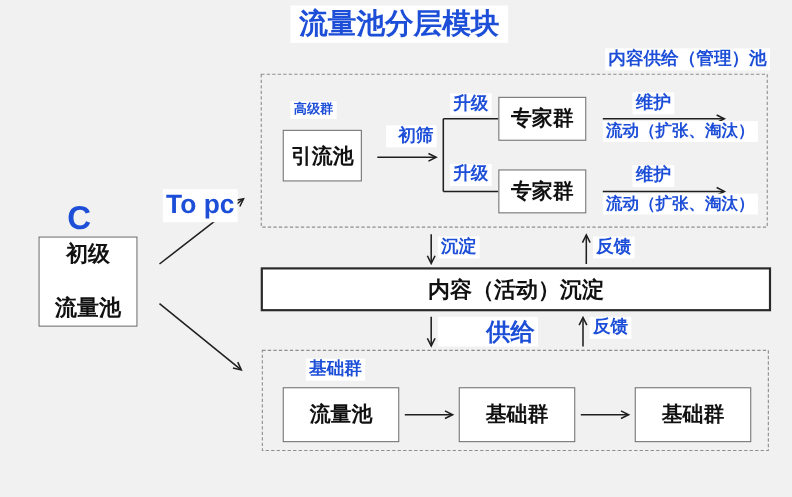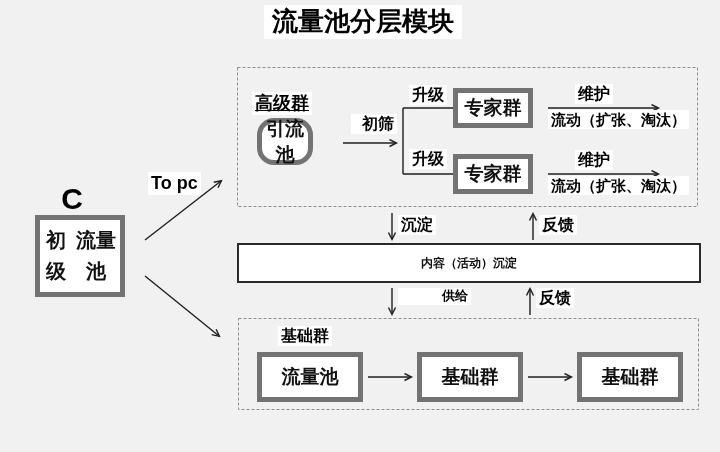--- a/index.html
+++ b/index.html
@@ -3,25 +3,25 @@
 <meta charset="utf-8">
 <style>
   html,body{margin:0;padding:0;}
   body{background:#e8e8e8;font-family:"Liberation Sans","DejaVu Sans",sans-serif;}
   .canvas{
     position:relative;width:720px;height:452px;background:#f1f1f1;overflow:hidden;
     color:#111;
   }
   .layer{position:absolute;left:0;top:0;width:720px;height:452px;}
   .lbl{
-    position:absolute;background:#ffffff;color:#000000;font-weight:bold;
+    position:absolute;background:#ffffff;color:#1d4ed8;font-weight:bold;
     white-space:nowrap;padding:1px 3px;line-height:1.15;z-index:3;
   }
   .box{
-    position:absolute;background:#ffffff;border:5px solid #737373;
+    position:absolute;background:#ffffff;border:1px solid #737373;
     display:flex;align-items:center;justify-content:center;
     font-weight:bold;color:#111;text-align:center;z-index:2;
     box-sizing:border-box;
   }
   .content-box{border:2px solid #2a2a2a;}
   svg{z-index:1;}
 </style>
 </head>
 <body>
 
@@ -51,42 +51,43 @@
     <line x1="392" y1="288" x2="392" y2="314" stroke="#1f1f1f" stroke-width="1.4" marker-end="url(#arr)"></line>
     <line x1="530" y1="315" x2="530" y2="289" stroke="#1f1f1f" stroke-width="1.4" marker-end="url(#arr)"></line>
 
     <line x1="368" y1="377" x2="411" y2="377" stroke="#1f1f1f" stroke-width="1.4" marker-end="url(#arr)"></line>
     <line x1="528" y1="377" x2="571" y2="377" stroke="#1f1f1f" stroke-width="1.4" marker-end="url(#arr)"></line>
   </svg>
 
   <div class="lbl" style="left:363px;top:5px;transform:translateX(-50%);font-size:26px;padding:2px 8px;">流量池分层模块</div>
 
   <div class="lbl" style="left:72px;top:181px;transform:translateX(-50%);font-size:30px;background:transparent;">C</div>
-  <div class="box" style="left:35px;top:215px;width:90px;height:82px;font-size:20px;flex-direction:row;line-height:1.55;">
+  <div class="box" style="left:35px;top:215px;width:90px;height:82px;font-size:20px;flex-direction:column;line-height:1.55;justify-content:space-between;">
     <div>初级</div>
     <div>流量池</div>
   </div>
-  <div class="lbl" style="left:148px;top:172px;font-size:18px;">To pc</div>
+  <div class="lbl" style="left:148px;top:172px;font-size:24px;">To pc</div>
 
-  <div class="lbl" style="left:252px;top:92px;font-size:18px;text-decoration:underline;">高级群</div>
-  <div class="box" style="left:257px;top:118px;width:56px;height:47px;font-size:19px;border-radius:17px;">引流池</div>
+  <div class="lbl" style="left:700px;top:44px;transform:translateX(-100%);font-size:16px;">内容供给（管理）池</div>
+  <div class="lbl" style="left:264px;top:92px;font-size:12px;">高级群</div>
+  <div class="box" style="left:257px;top:118px;width:72px;height:47px;font-size:19px;">引流池</div>
   <div class="lbl" style="left:351px;top:114px;font-size:16px;padding-left:11px;">初筛</div>
   <div class="lbl" style="left:409px;top:85px;font-size:16px;">升级</div>
   <div class="lbl" style="left:409px;top:149px;font-size:16px;">升级</div>
   <div class="box" style="left:453px;top:88px;width:80px;height:40px;font-size:19px;">专家群</div>
   <div class="box" style="left:453px;top:154px;width:80px;height:40px;font-size:19px;">专家群</div>
   <div class="lbl" style="left:575px;top:84px;font-size:16px;">维护</div>
   <div class="lbl" style="left:548px;top:110px;font-size:15px;">流动（扩张、淘汰）</div>
   <div class="lbl" style="left:575px;top:150px;font-size:16px;">维护</div>
   <div class="lbl" style="left:548px;top:176px;font-size:15px;">流动（扩张、淘汰）</div>
 
   <div class="lbl" style="left:398px;top:215px;font-size:16px;">沉淀</div>
   <div class="lbl" style="left:539px;top:215px;font-size:16px;">反馈</div>
-  <div class="box content-box" style="left:237px;top:243px;width:464px;height:40px;font-size:12px;">内容（活动）沉淀</div>
-  <div class="lbl" style="left:398px;top:288px;font-size:13px;padding-left:44px;">供给</div>
+  <div class="box content-box" style="left:237px;top:243px;width:464px;height:40px;font-size:20px;">内容（活动）沉淀</div>
+  <div class="lbl" style="left:398px;top:288px;font-size:22px;padding-left:44px;">供给</div>
   <div class="lbl" style="left:536px;top:288px;font-size:16px;">反馈</div>
 
   <div class="lbl" style="left:278px;top:326px;font-size:16px;">基础群</div>
   <div class="box" style="left:257px;top:352px;width:106px;height:50px;font-size:19px;">流量池</div>
   <div class="box" style="left:417px;top:352px;width:106px;height:50px;font-size:19px;">基础群</div>
   <div class="box" style="left:577px;top:352px;width:106px;height:50px;font-size:19px;">基础群</div>
 
 </div>
 
 </body></html>

